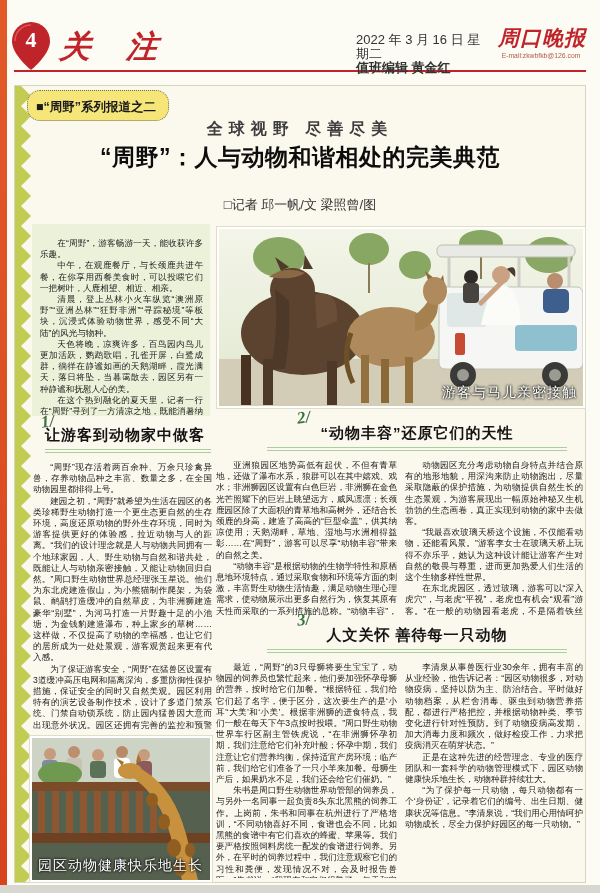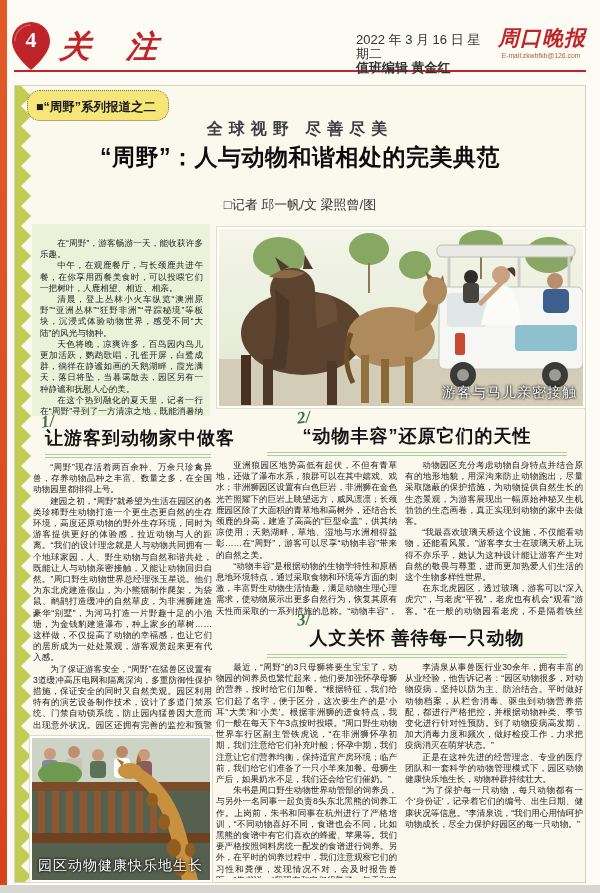--- a/index.html
+++ b/index.html
@@ -64,21 +64,21 @@
   }
   .caption-main { right:6px; bottom:4px; }
   .caption-giraffe { left:6px; bottom:5px; }
 
   .sec-head { position:absolute; }
   .sec-num {
     position:absolute; left:-4px; top:-14px;
     font-family:"Liberation Serif", serif; font-style:italic; font-weight:bold;
     font-size:17px; color:#3f7140; transform:rotate(-8deg);
   }
-  .sec-title { font-size:18px; font-weight:bold; color:#141414; letter-spacing:1px; white-space:nowrap; }
+  .sec-title { font-size:15px; font-weight:bold; color:#141414; letter-spacing:1px; white-space:nowrap; }
   .sec-rule { margin-top:4px; height:4px; border-top:1px solid #a9cf9c; border-bottom:1px solid #a9cf9c; }
 
   .head1 { left:30px; top:340px; width:166px; }
   .head2 { left:252px; top:338px; width:300px; text-align:center; }
   .head2 .sec-num { left:30px; top:-16px; }
   .head3 { left:252px; top:540px; width:300px; text-align:center; }
   .head3 .sec-num { left:30px; top:-16px; }
 
   .col { position:absolute; overflow:hidden; }
   .sec1-body { left:18px; top:376px; width:179px; height:268px; }

